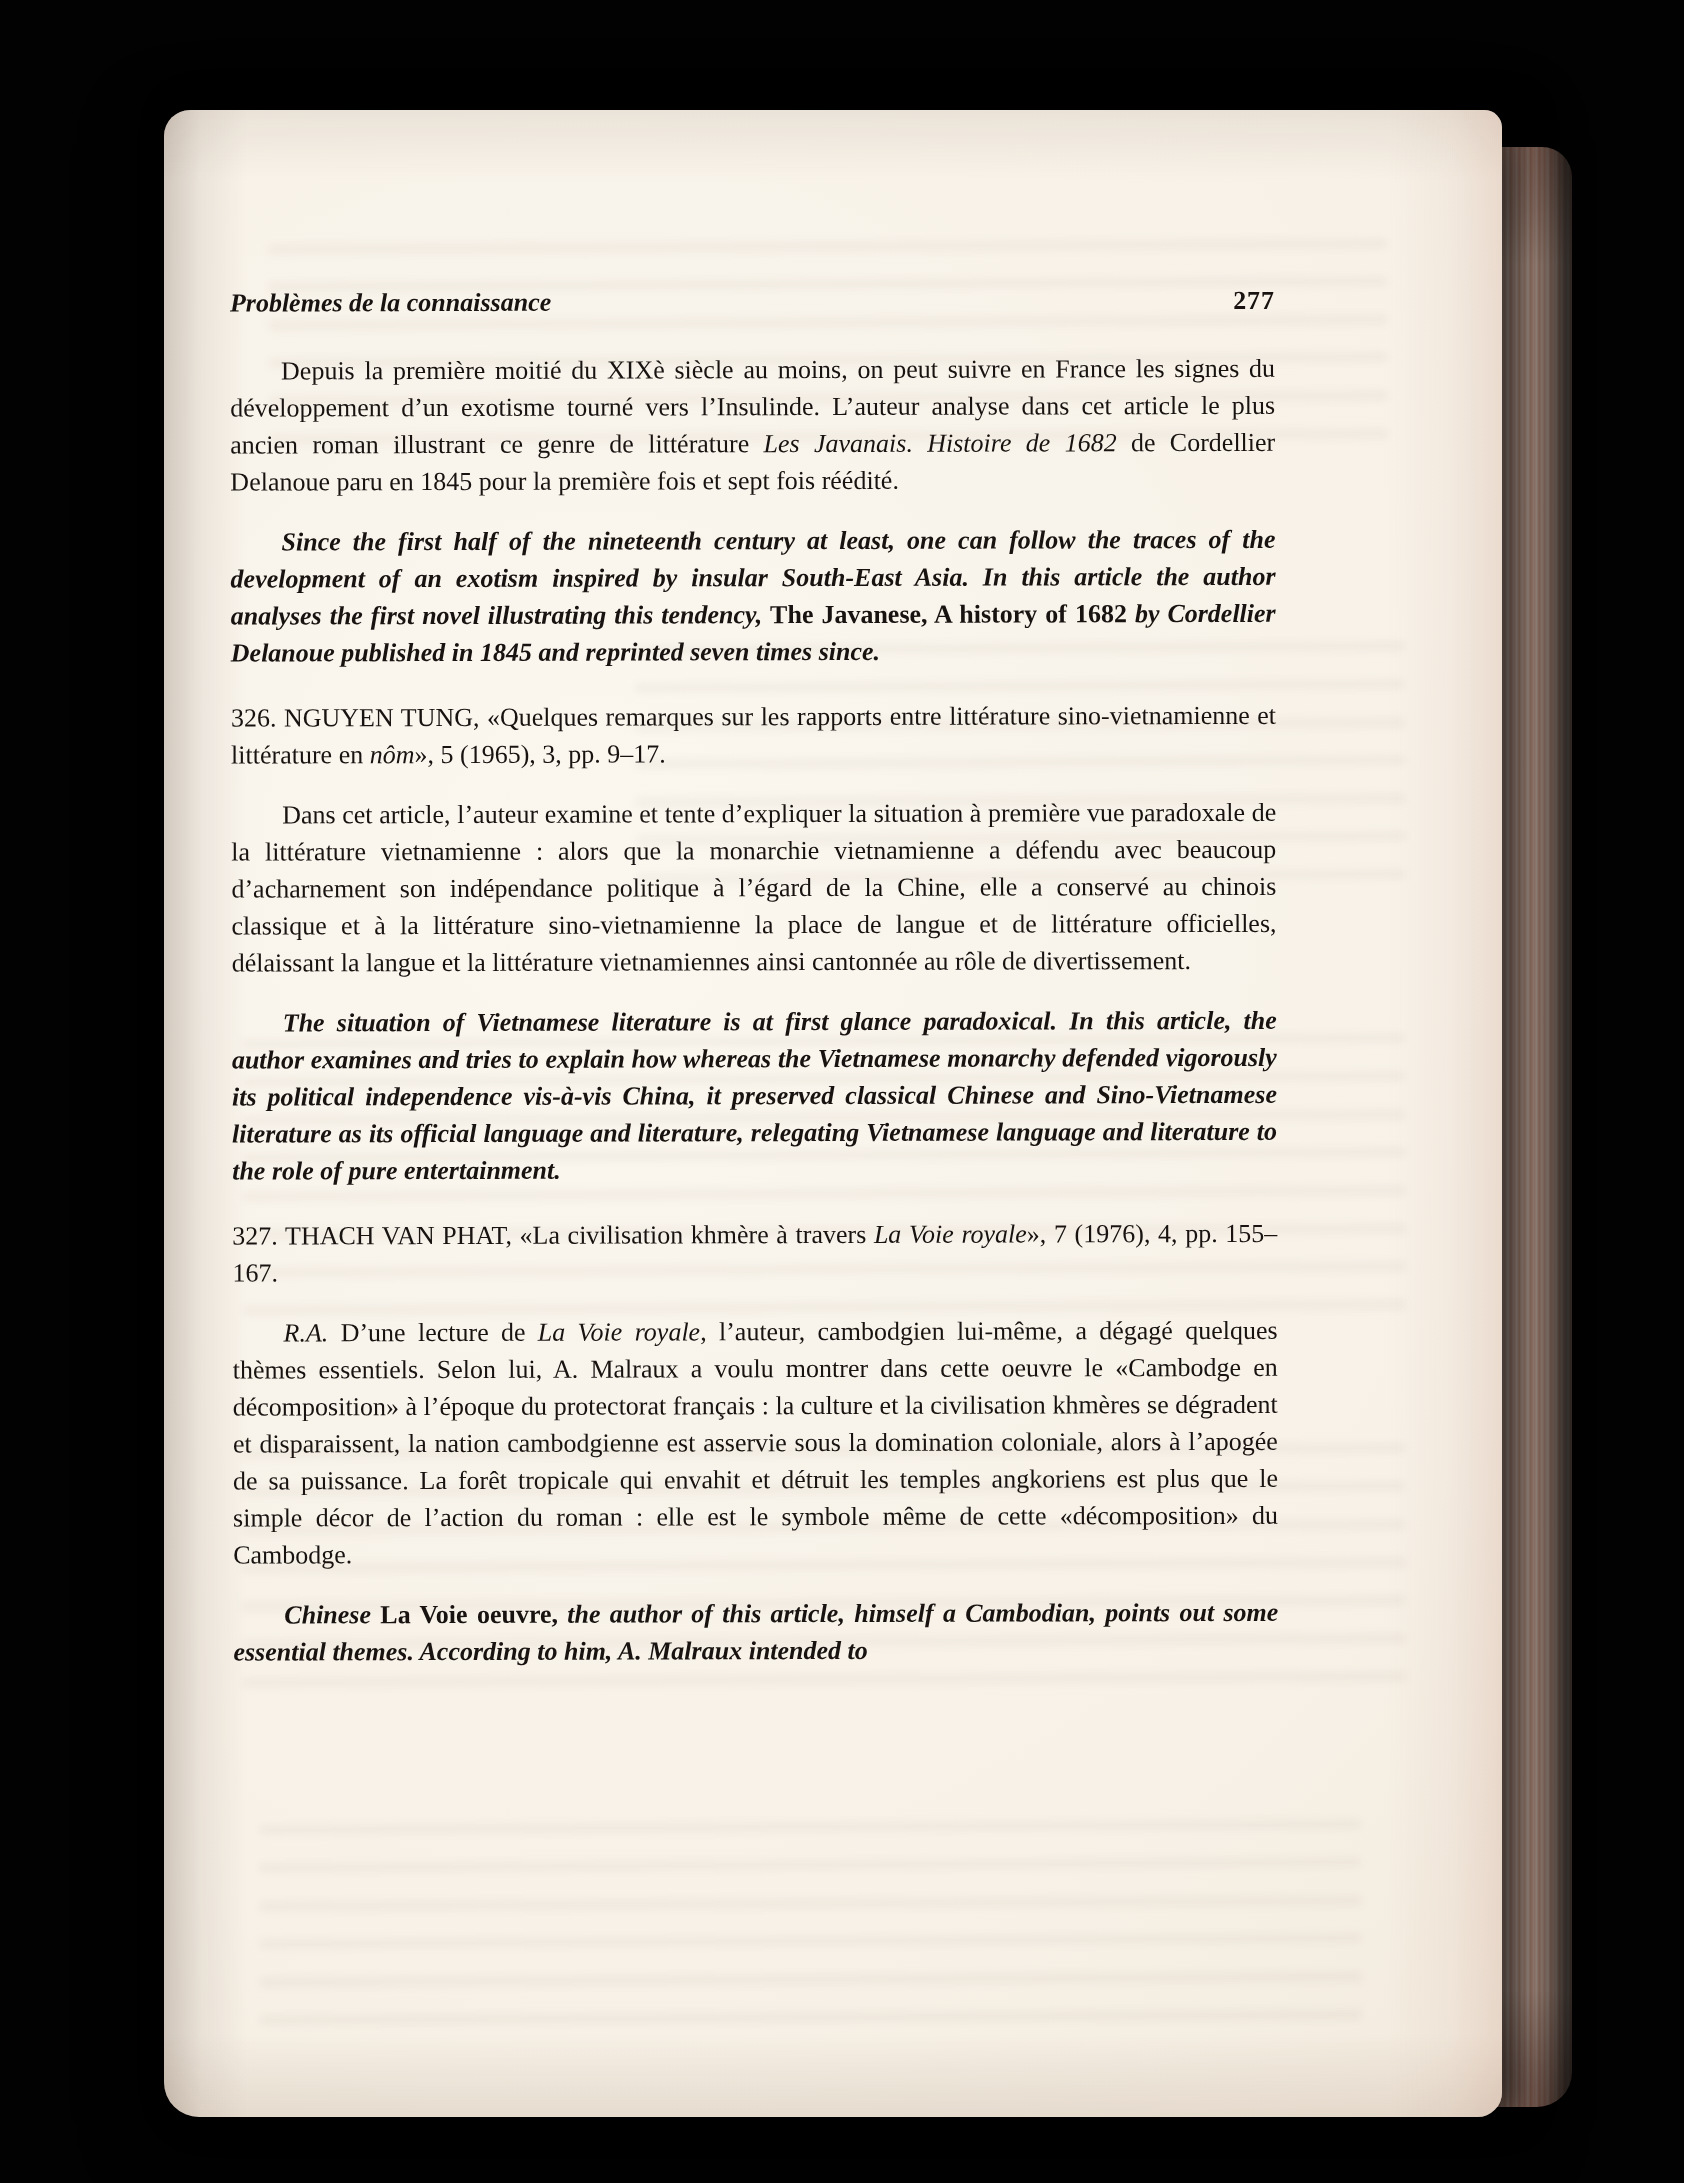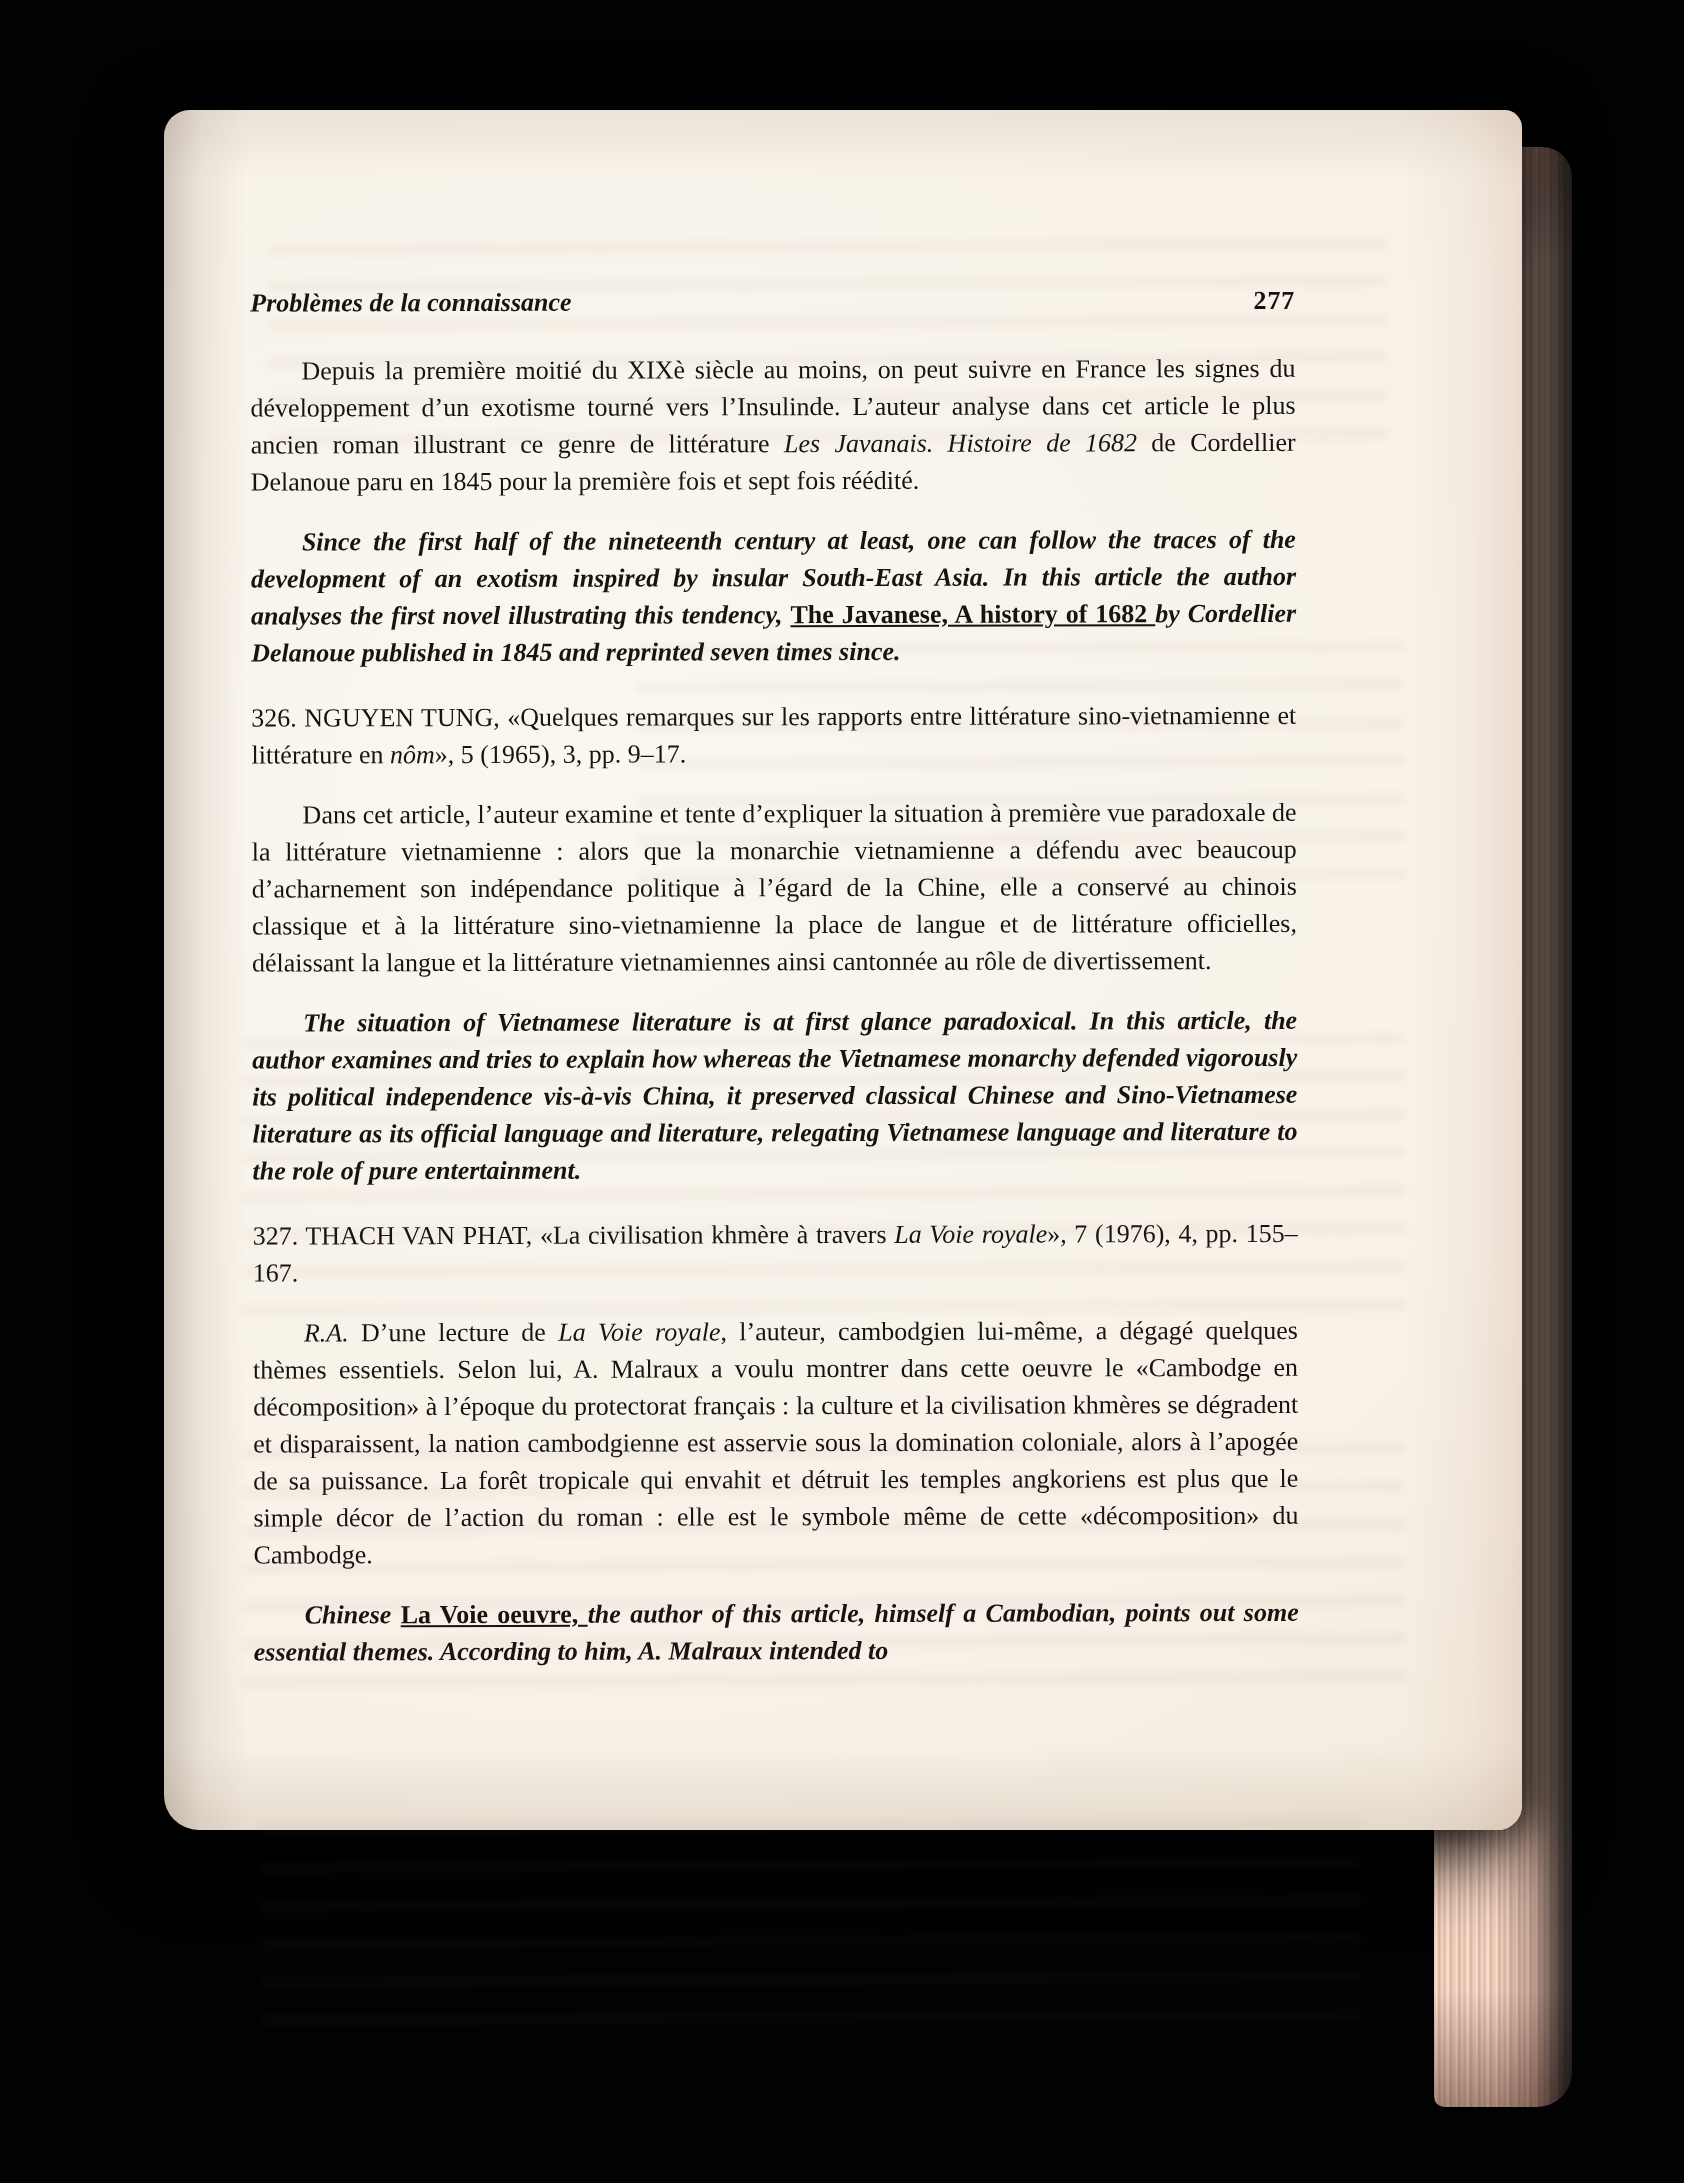--- a/index.html
+++ b/index.html
@@ -13,26 +13,25 @@
     border-radius:8.7px 30px 35px 10.5px;
     background:
       linear-gradient(90deg, rgba(0,0,0,0) 45%, rgba(40,10,5,.25) 72%, rgba(0,0,0,.78) 96%),
       linear-gradient(180deg, rgba(60,20,10,.35) 0%, rgba(0,0,0,0) 6%, rgba(0,0,0,0) 94%, rgba(50,15,8,.4) 100%),
       repeating-linear-gradient(90deg,
         #e9c2ae 0px, #f6e4d6 2.6px, #dcae98 5.2px, #f2d9c9 7.9px,
         #e4bba6 10.5px, #f7e8da 14px, #dfb19b 16.6px, #f1d6c5 20px);
   }
   
   .page{
-    position:absolute;left:164px;top:110px;width:1338px;height:1720px;
+    position:absolute;left:164px;top:110px;width:1338px;height:2007px;
     border-radius:26px 17.5px 24.5px 35px;
     background:
       radial-gradient(145% 105% at 32% 38%, #fbf7ef 0%, #f7f1e7 52%, #f1e8da 82%, #e9ddcb 100%);
     box-shadow:0 23px 79px rgba(0,0,0,.95), 15.7px 0 35px rgba(0,0,0,.5);
-    padding-left:20px;
   }
   .page::before{ 
     content:"";position:absolute;inset:0;border-radius:inherit;pointer-events:none;
     background:
       linear-gradient(90deg, rgba(70,45,32,.22) 0px, rgba(70,45,32,.07) 37px, rgba(0,0,0,0) 83px),
       linear-gradient(270deg, rgba(170,105,82,.16) 0px, rgba(170,105,82,.05) 52px, rgba(0,0,0,0) 114px),
       linear-gradient(0deg, rgba(120,82,60,.12) 0px, rgba(0,0,0,0) 83px),
       linear-gradient(180deg, rgba(120,90,68,.10) 0px, rgba(0,0,0,0) 70px);
   }
   .page-inner{
@@ -42,21 +41,21 @@
     transform:rotate(-0.15deg);
   }
   .header-row{display:flex;justify-content:space-between;align-items:baseline;margin:0 0 31px 0;}
   .running-title{font-style:italic;font-weight:bold;}
   .page-number{font-weight:bold;letter-spacing:0.9px;}
   .para{margin:0 0 23px 0;text-align:justify;}
   .para.indent{text-indent:51px;}
   .para.en{font-style:italic;font-weight:bold;}
   .para.entry{margin-top:28px;}
   span.i{font-style:italic;margin-top:23px;}
-  span.r{font-style:normal;text-decoration:underline;}
+  span.r{font-style:normal;}
   
   .ghost{
     position:absolute;pointer-events:none;opacity:.5;filter:blur(3.5px);
     transform:scaleX(-1) rotate(.3deg);
     background:repeating-linear-gradient(180deg,
       rgba(128,106,94,.11) 0 10.5px, rgba(128,106,94,0) 10.5px 38px);
   }
   .ghost.g1{left:105px;top:131px;width:1118px;height:218px;}
   .ghost.g2{left:472px;top:533px;width:769px;height:262px;}
   .ghost.g3{left:79px;top:926px;width:1162px;height:288px;}

